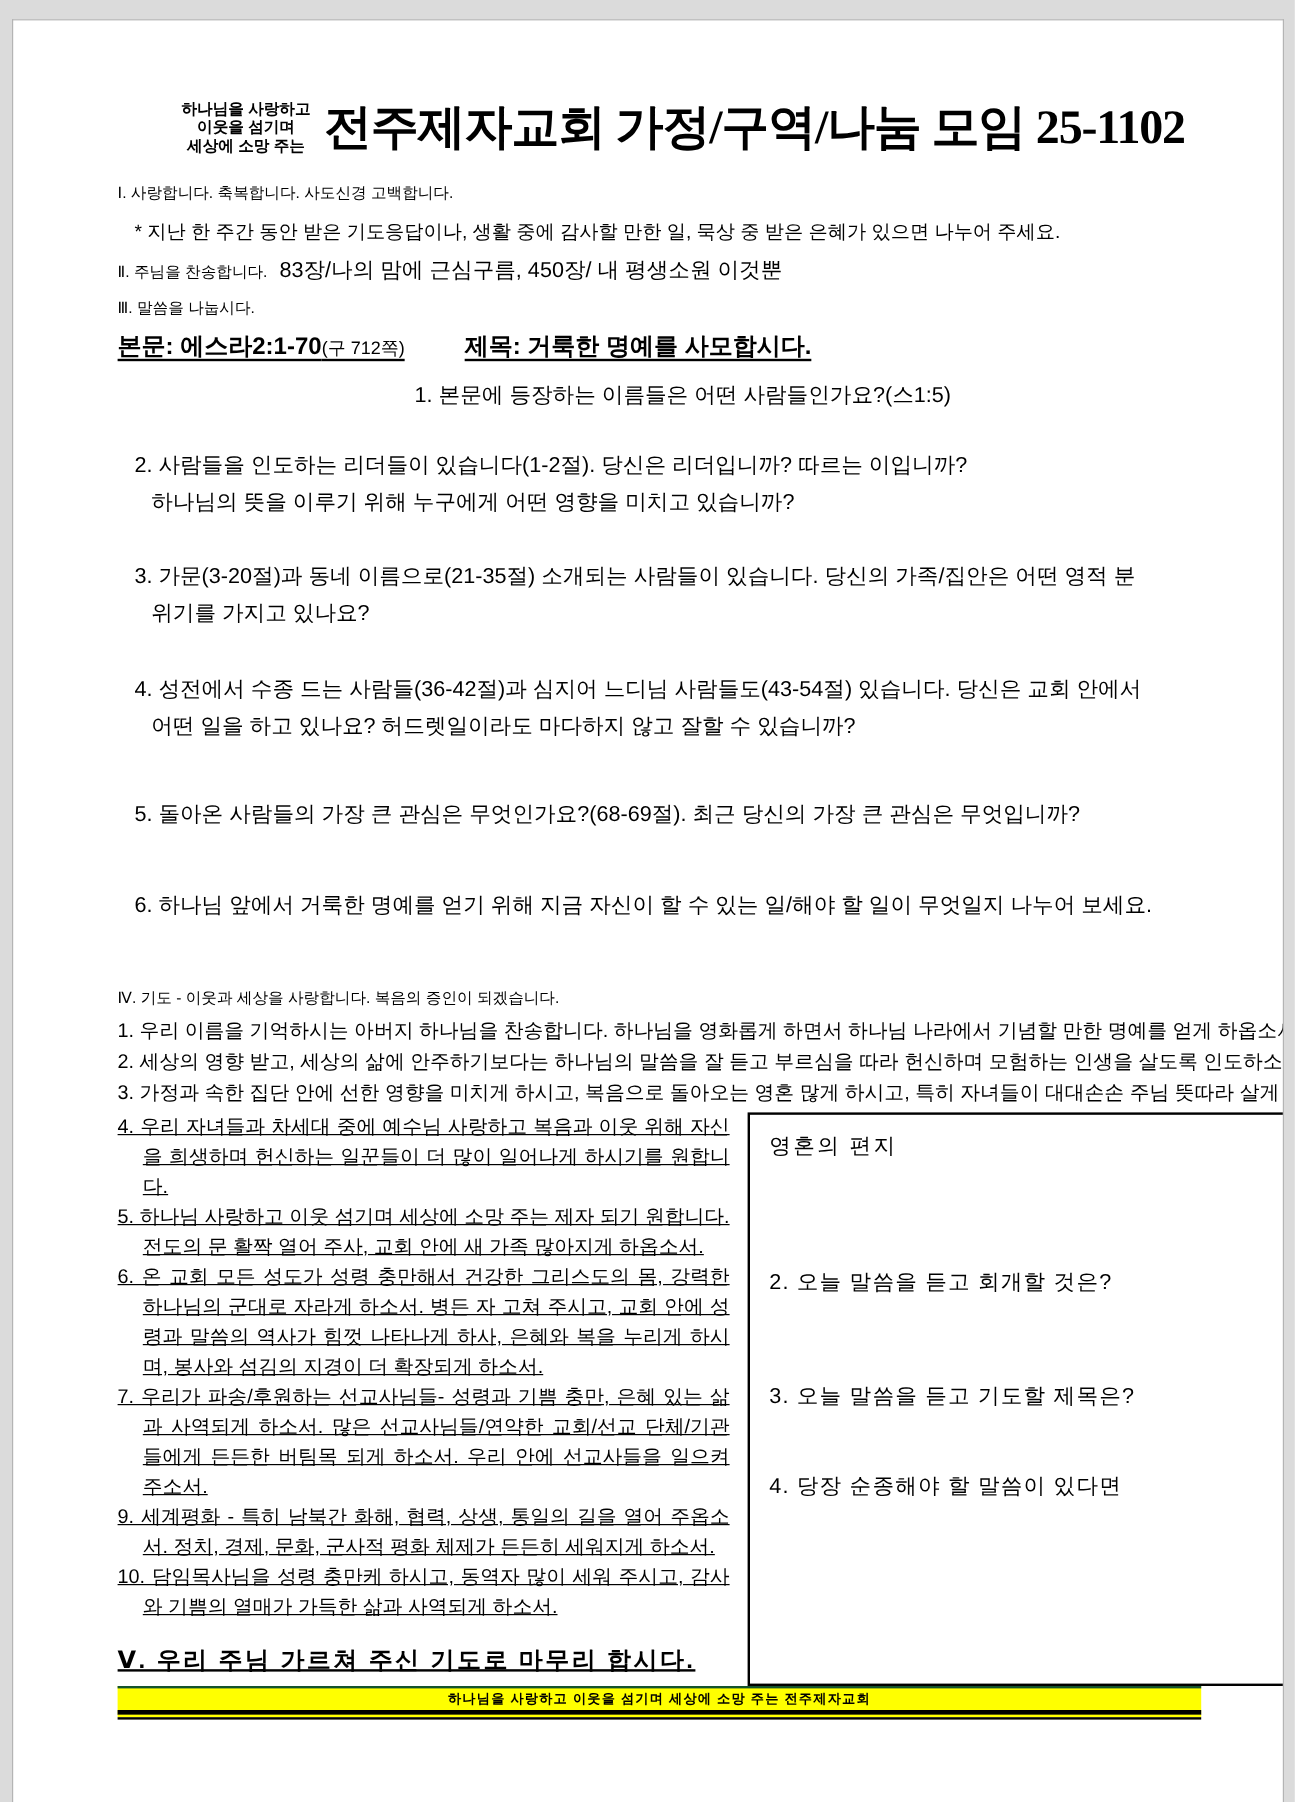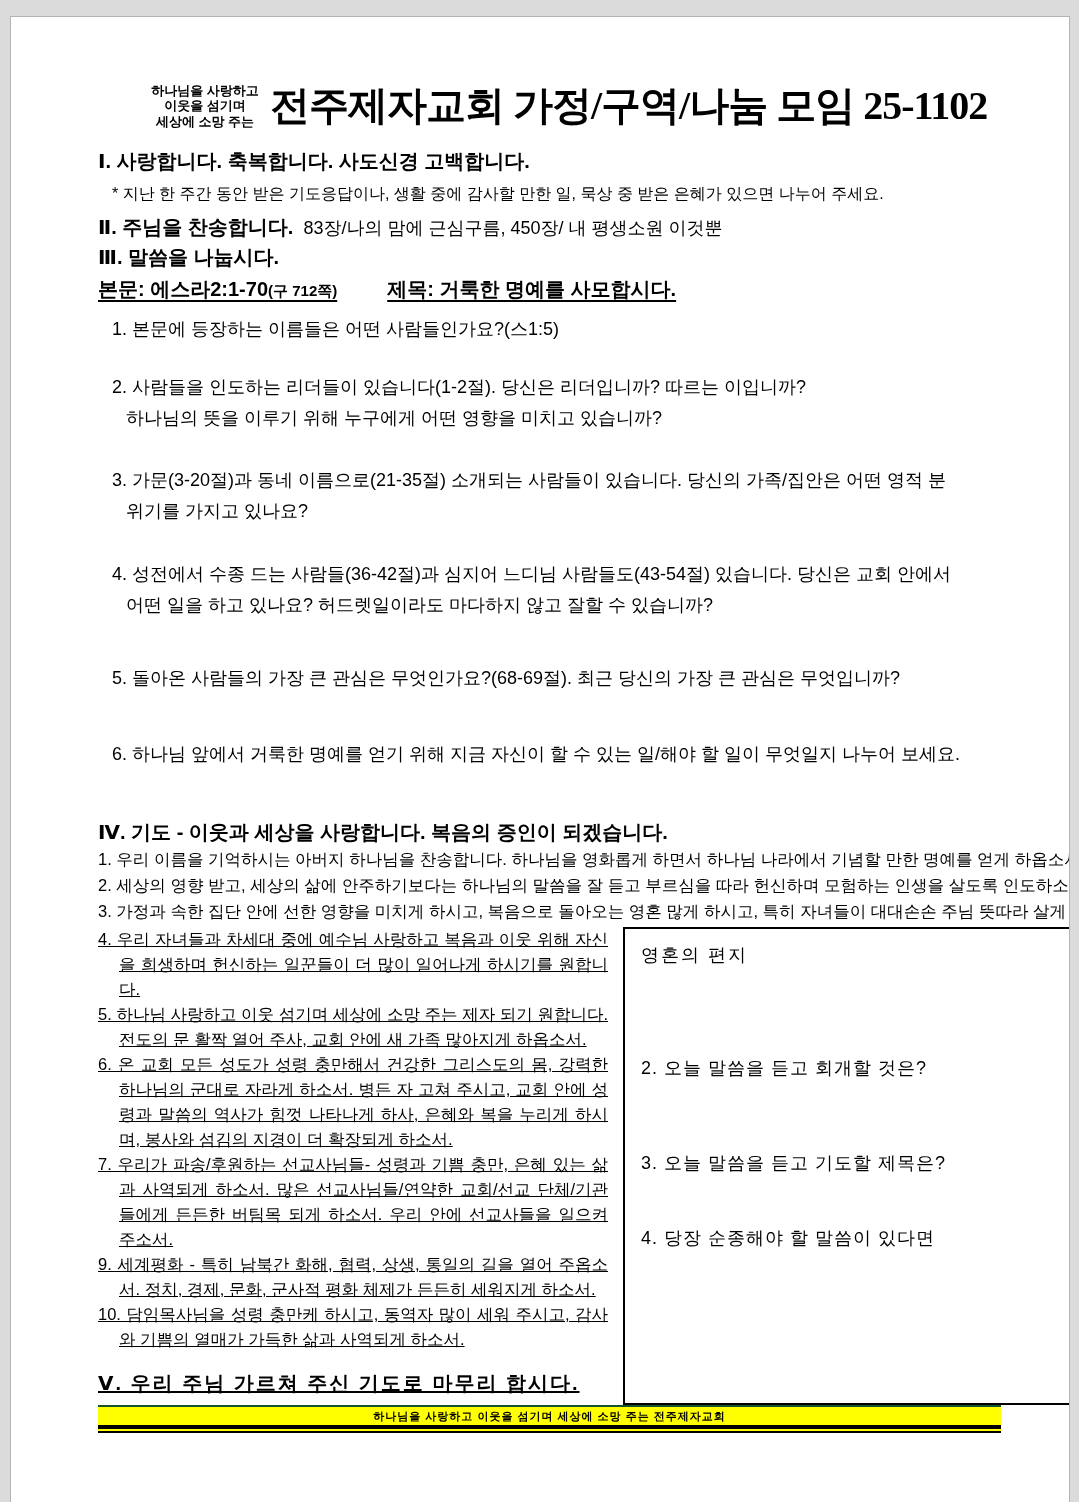--- a/index.html
+++ b/index.html
@@ -34,39 +34,39 @@
   }
   .doc-title{
     margin:0 0 0 2px;
     font-family:"Liberation Serif","DejaVu Serif",serif;
     font-size:40px;font-weight:bold;line-height:1.25;
     letter-spacing:-1px;
     white-space:nowrap;
   }
 
   
-  .heading{font-size:20px;font-weight:bold;line-height:28px;}
+  .heading{font-size:13px;font-weight:normal;line-height:28px;}
   .s1{margin-top:16px;}
   .note{margin-top:5px;margin-left:14px;font-size:16px;line-height:27px;white-space:nowrap;}
   .s2row{margin-top:6px;display:flex;align-items:baseline;}
   .hymns{font-size:18px;font-weight:normal;margin-left:10px;white-space:nowrap;}
   .s3{margin-top:2px;}
 
   .passage-row{margin-top:3px;font-size:20px;font-weight:bold;line-height:30px;}
   .underlined{text-decoration:underline;text-decoration-thickness:2px;text-underline-offset:4px;}
-  .passage-page{font-size:15px;font-weight:bold;}
+  .passage-page{font-size:15px;font-weight:normal;}
   .sermon{margin-left:50px;}
 
   
   .question{
     font-size:18px;line-height:31px;
     padding-left:20px;text-indent:-14px;margin-left:8px;
     white-space:pre-line;
   }
-  .q1{margin-top:8px;}
+  .q1{margin-top:8px;text-align:center;}
   .q2{margin-top:27px;}
   .q3{margin-top:31px;}
   .q4{margin-top:32px;}
   .q5{margin-top:42px;}
   .q6{margin-top:45px;}
 
   
   .s4h{margin-top:48px;}
   .pray-full{
     margin-top:1px;

